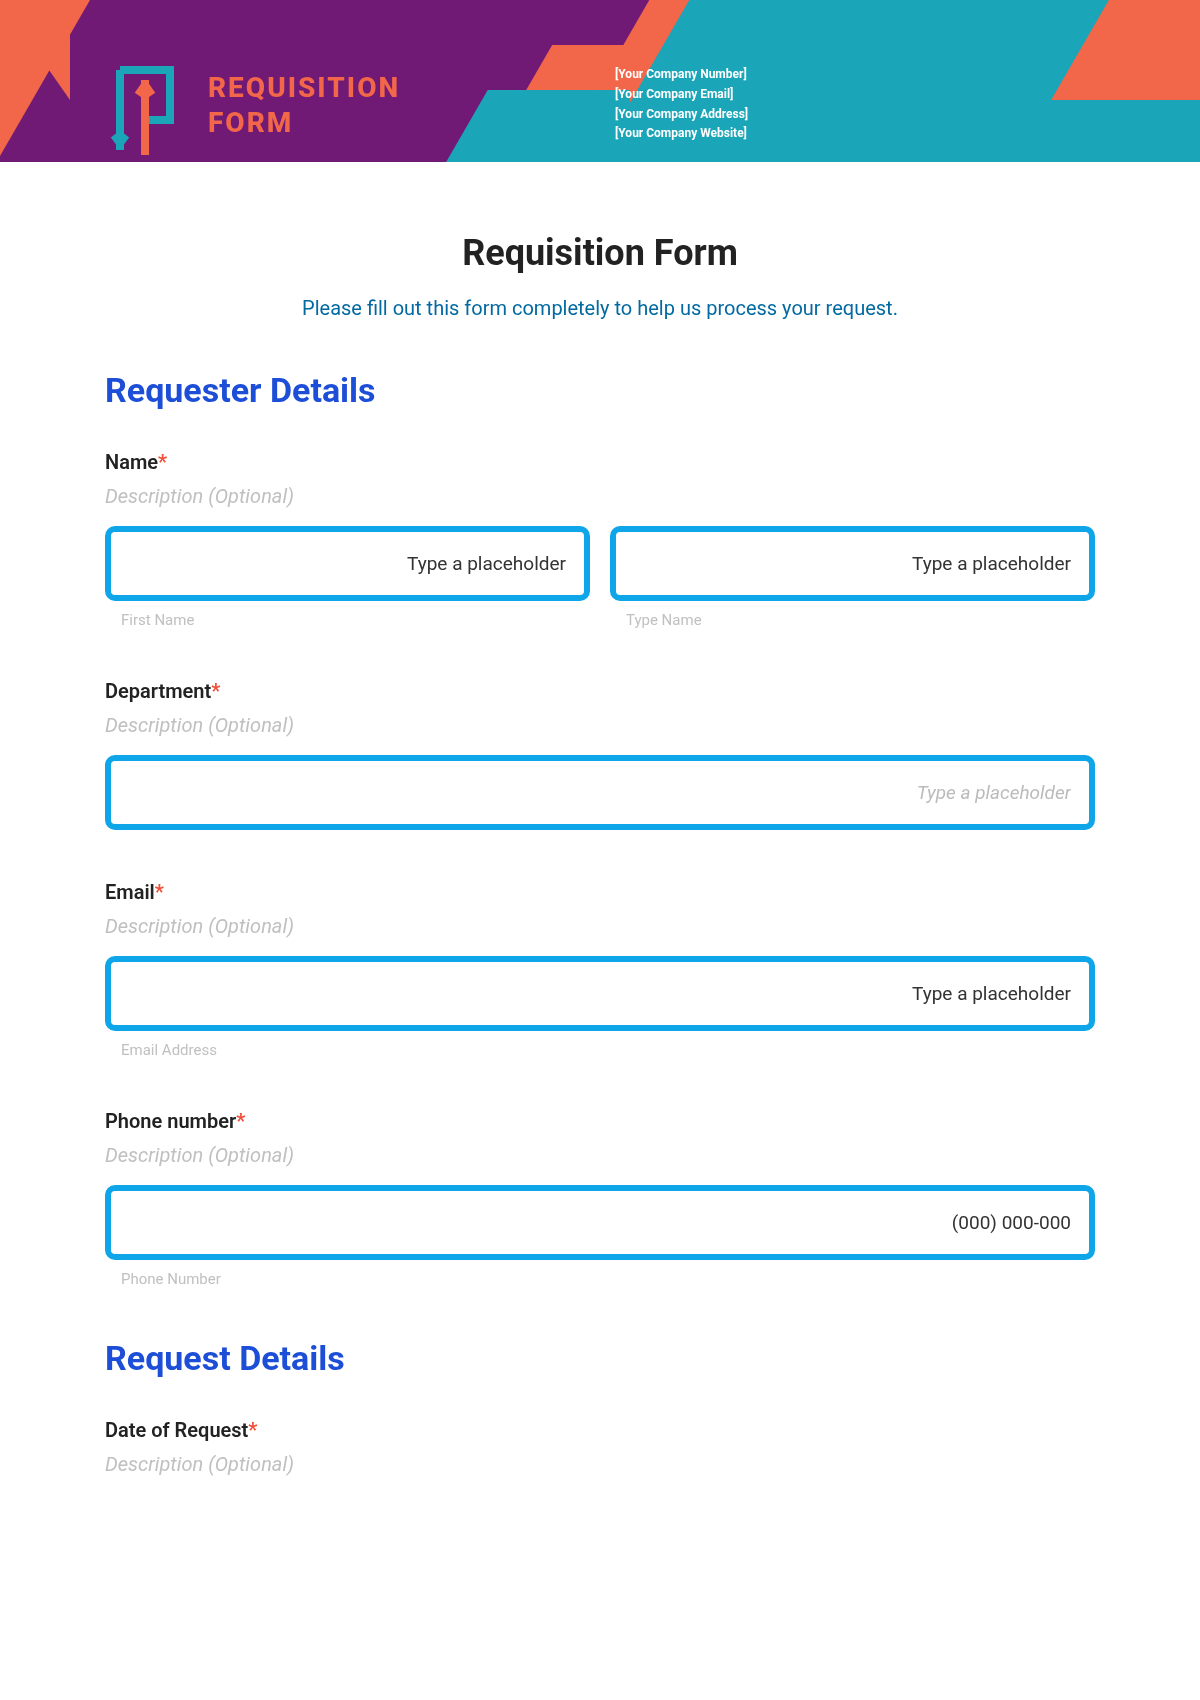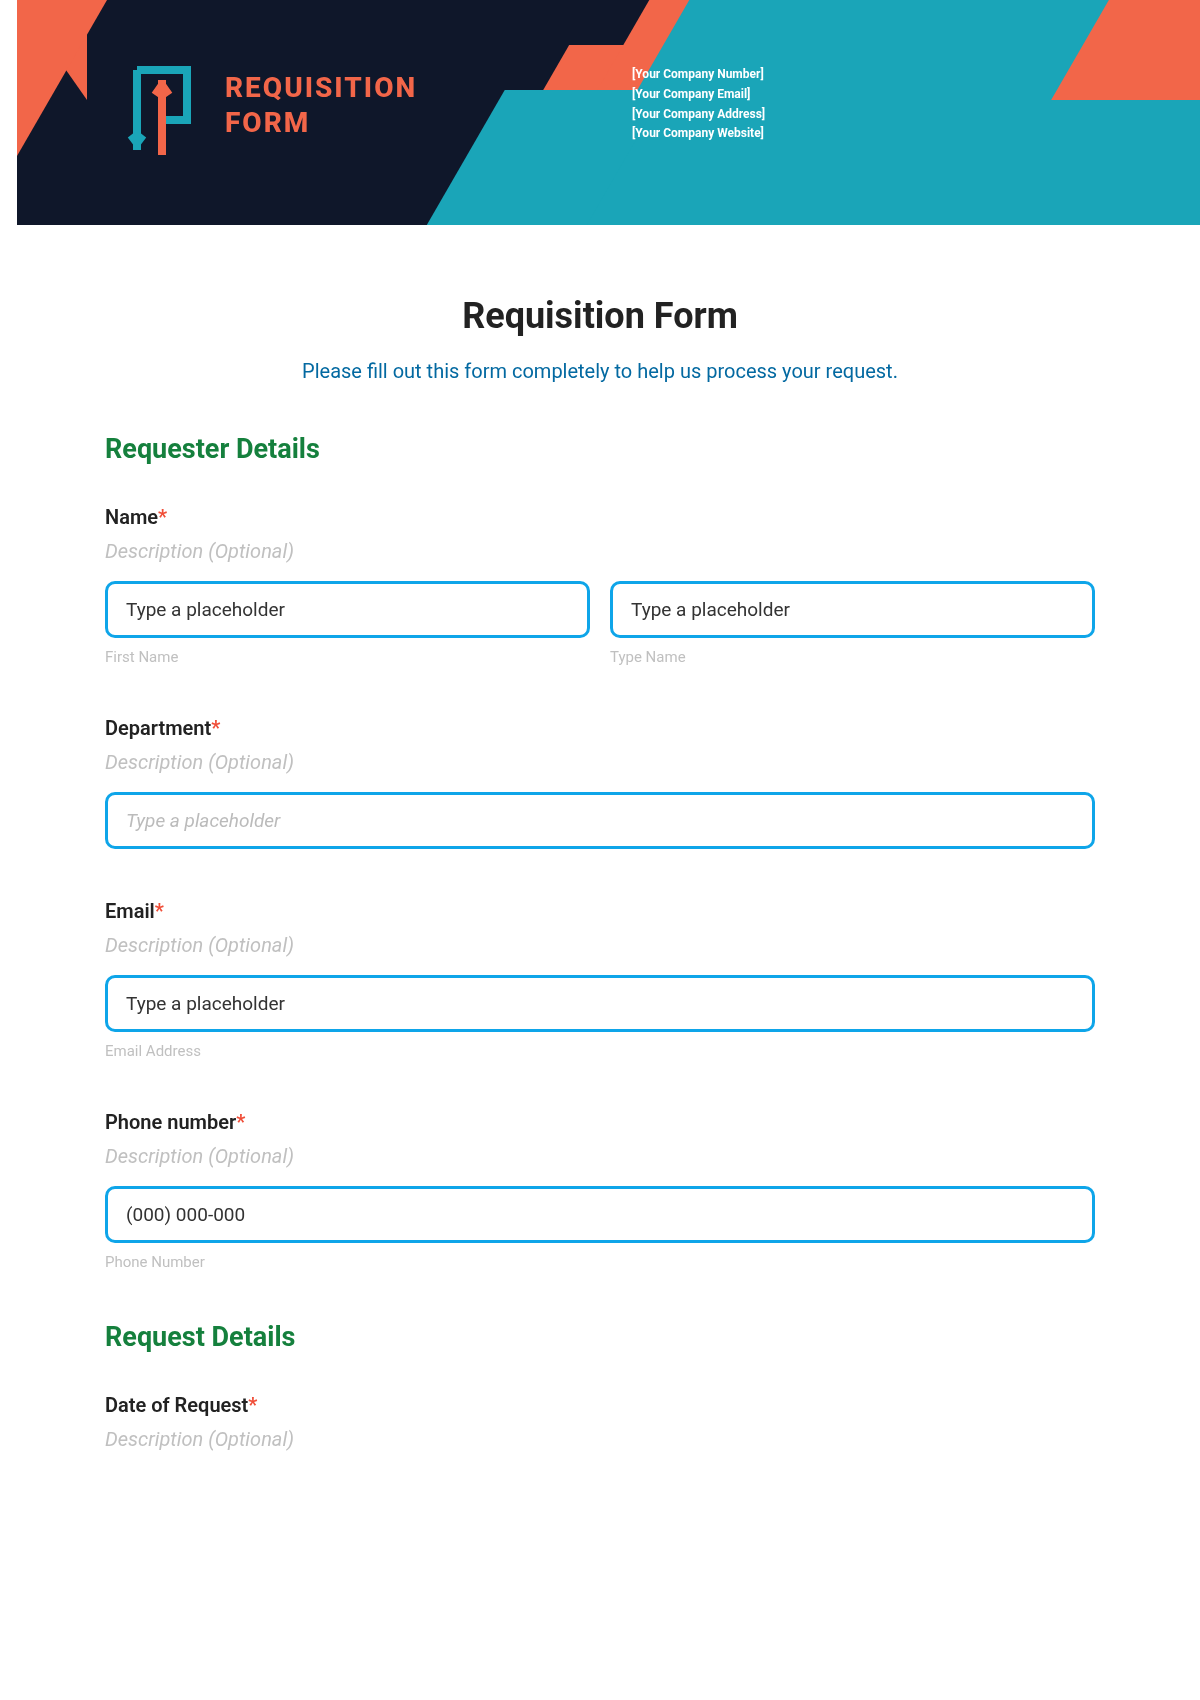--- a/index.html
+++ b/index.html
@@ -3,24 +3,23 @@
   <meta charset="utf-8">
   <style>
     * { margin: 0; padding: 0; box-sizing: border-box; }
     body {
       font-family: -apple-system, BlinkMacSystemFont, 'Segoe UI', Roboto, Helvetica, Arial, sans-serif;
       background: #fff;
       width: 1200px;
     }
     .header {
       position: relative;
-      height: 225px;
-      background: #0f172a;
+      height: 162px;
+      background: #701a75;
       overflow: hidden;
-      margin-left: 17px;
     }
     .header-shape-left {
       position: absolute;
       top: 0;
       left: 0;
       width: 0;
       height: 0;
       border-style: solid;
       border-width: 0 70px 100px 0;
       border-color: transparent #f26649 transparent transparent;
@@ -142,23 +141,23 @@
       color: #222;
       margin-bottom: 22px;
     }
     .form-subtitle {
       text-align: center;
       font-size: 20px;
       color: #0369a1;
       margin-bottom: 50px;
     }
     .section-title {
-      font-size: 27px;
+      font-size: 34px;
       font-weight: 700;
-      color: #15803d;
+      color: #1d4ed8;
       margin-bottom: 40px;
     }
     .field-group {
       margin-bottom: 50px;
     }
     .field-label {
       font-size: 20px;
       font-weight: 600;
       color: #222;
       margin-bottom: 10px;
@@ -178,40 +177,42 @@
     }
     .input-row {
       display: flex;
       gap: 20px;
     }
     .input-col {
       flex: 1;
     }
     .input {
       width: 100%;
-      padding: 14px 18px;
+      padding: 20px 18px;
       font-size: 19px;
       color: #333;
-      border: 3px solid #0ea5e9;
+      border: 6px solid #0ea5e9;
       border-radius: 10px;
       background: #fff;
       font-family: inherit;
+      text-align: right;
     }
     .input::placeholder {
       color: #bbb;
       font-style: italic;
     }
     .input.has-text::placeholder {
       color: #333;
       font-style: normal;
     }
     .sublabel {
       font-size: 15px;
       color: #c0c0c0;
       margin-top: 10px;
+      margin-left: 16px;
     }
   </style>
 </head>
 <body>
 
 <div class="header">
   <div class="header-shape-left"></div>
   <div class="header-logo">
     <div class="logo-mark">
       <svg viewBox="0 0 70 110">

